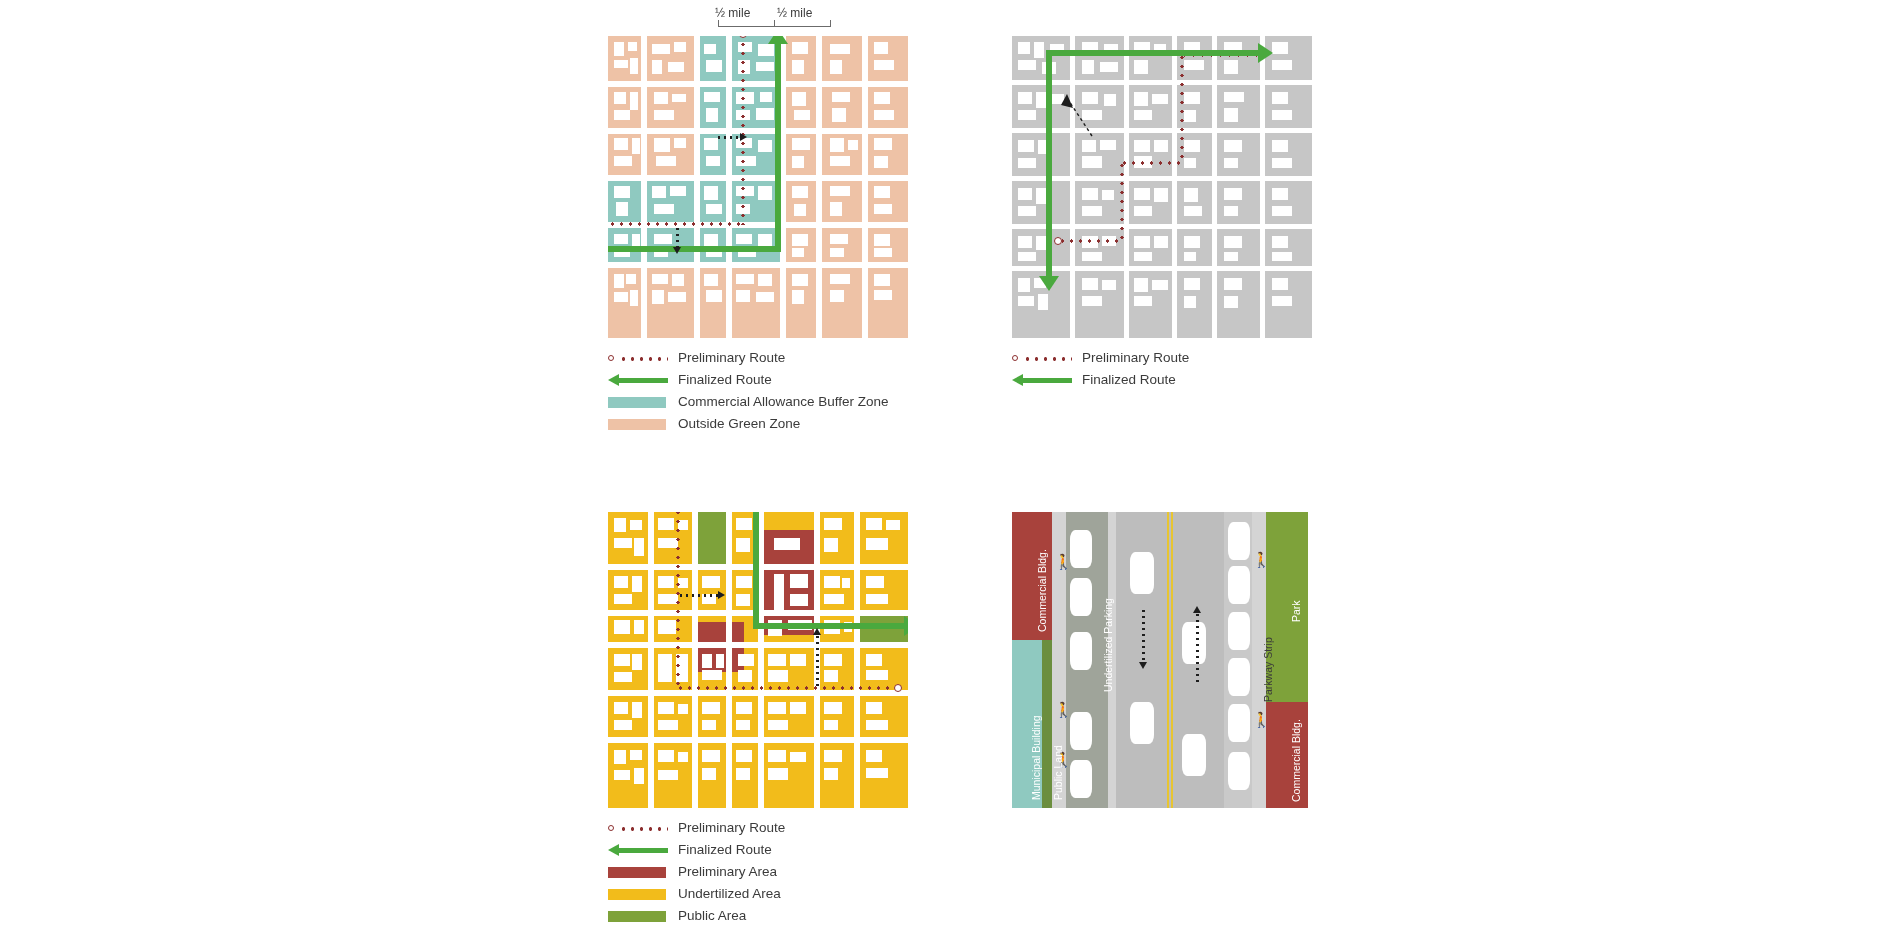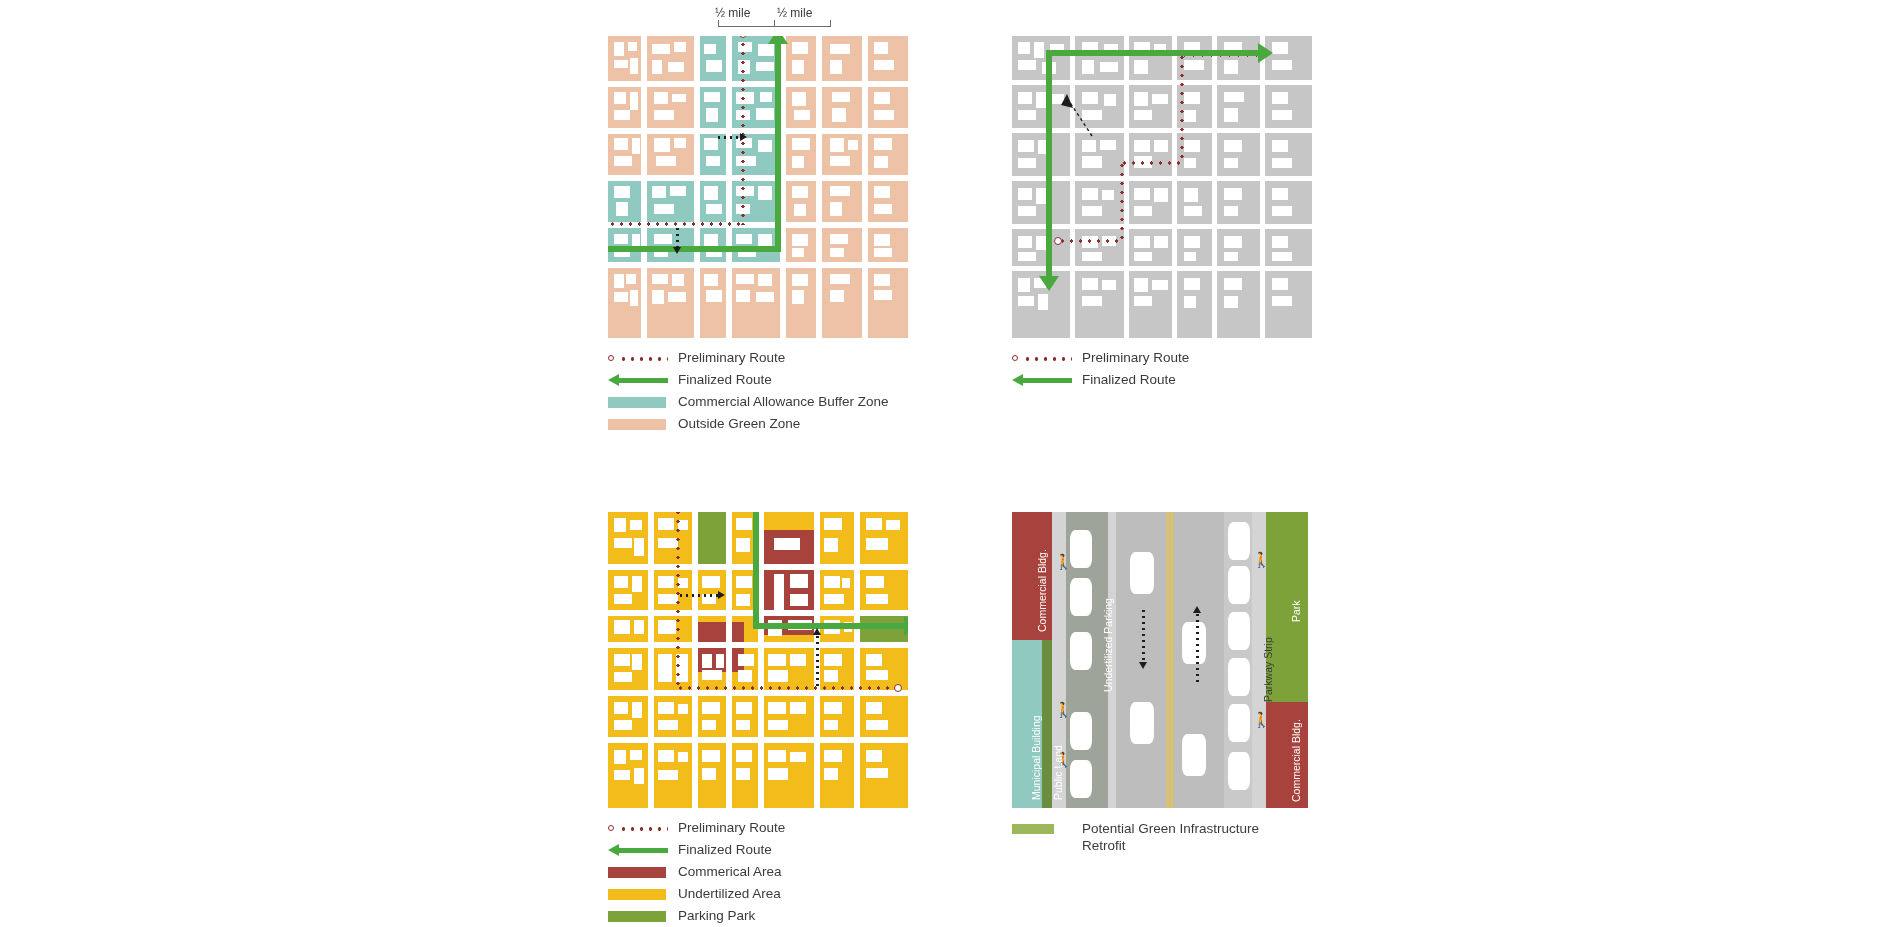--- a/index.html
+++ b/index.html
@@ -769,33 +769,33 @@
               <div class="head"></div>
               <div class="bar"></div>
             </div>
         </div>
         <div class="legend-label">Finalized Route</div>
       </div>
       <div class="legend-row">
         <div class="legend-key">
           <div class="swatch" style="background:#a8423c;"></div>
         </div>
-        <div class="legend-label">Commerical Area</div>
+        <div class="legend-label">Preliminary Area</div>
       </div>
       <div class="legend-row">
         <div class="legend-key">
           <div class="swatch" style="background:#f2bc1b;"></div>
         </div>
         <div class="legend-label">Undertilized Area</div>
       </div>
       <div class="legend-row">
         <div class="legend-key">
           <div class="swatch" style="background:#7ea23a;"></div>
         </div>
-        <div class="legend-label">Parking Park</div>
+        <div class="legend-label">Public Area</div>
       </div>
     </div>
   </div>
 
   <div class="panel" style="left:1012px; top:512px; width:300px; height:300px;">
 
     <div class="section" style="left:0; top:0; width:296px; height:296px;">
 
       <div class="band" style="left:0; width:296px; background:#bdbdbd;"></div>
 
@@ -853,23 +853,15 @@
 
       <div class="vlabel" style="left:24px; top:120px; transform: rotate(-90deg);">Commercial Bldg.</div>
       <div class="vlabel" style="left:18px; top:288px; transform: rotate(-90deg);">Municipal Building</div>
       <div class="vlabel" style="left:40px; top:288px; transform: rotate(-90deg);">Public Land</div>
       <div class="vlabel" style="left:90px; top:180px; transform: rotate(-90deg);">Undertilized Parking</div>
       <div class="vlabel vlabel-dark" style="left:250px; top:190px; transform: rotate(-90deg);">Parkway Strip</div>
       <div class="vlabel" style="left:278px; top:110px; transform: rotate(-90deg);">Park</div>
       <div class="vlabel" style="left:278px; top:290px; transform: rotate(-90deg);">Commercial Bldg.</div>
     </div>
 
-    <div class="legend" style="left:0px; top:308px; width:250px;">
-      <div class="legend-row" style="align-items:flex-start; height:auto;">
-        <div class="legend-key">
-          <div class="swatch-sm" style="background:#9cb85a;"></div>
-        </div>
-        <div class="legend-label" style="white-space:normal; width:210px; line-height:17px;">Potential Green Infrastructure Retrofit</div>
-      </div>
-    </div>
   </div>
 
 </div>
 
 </body></html>

